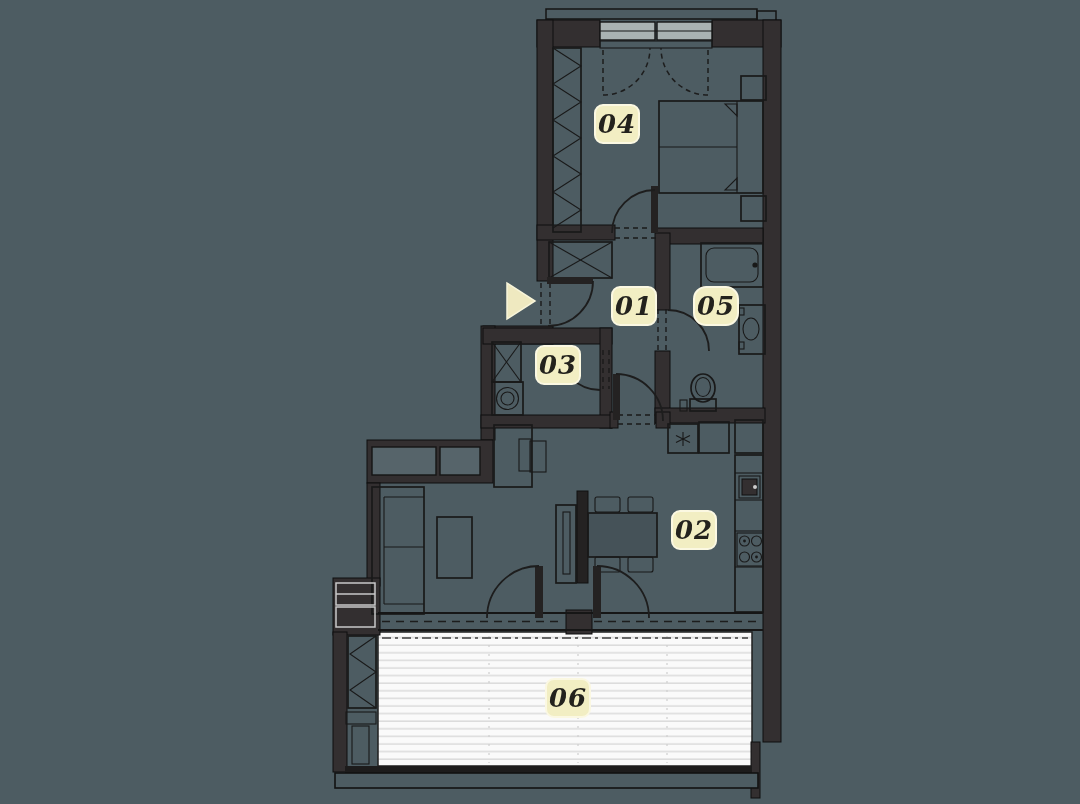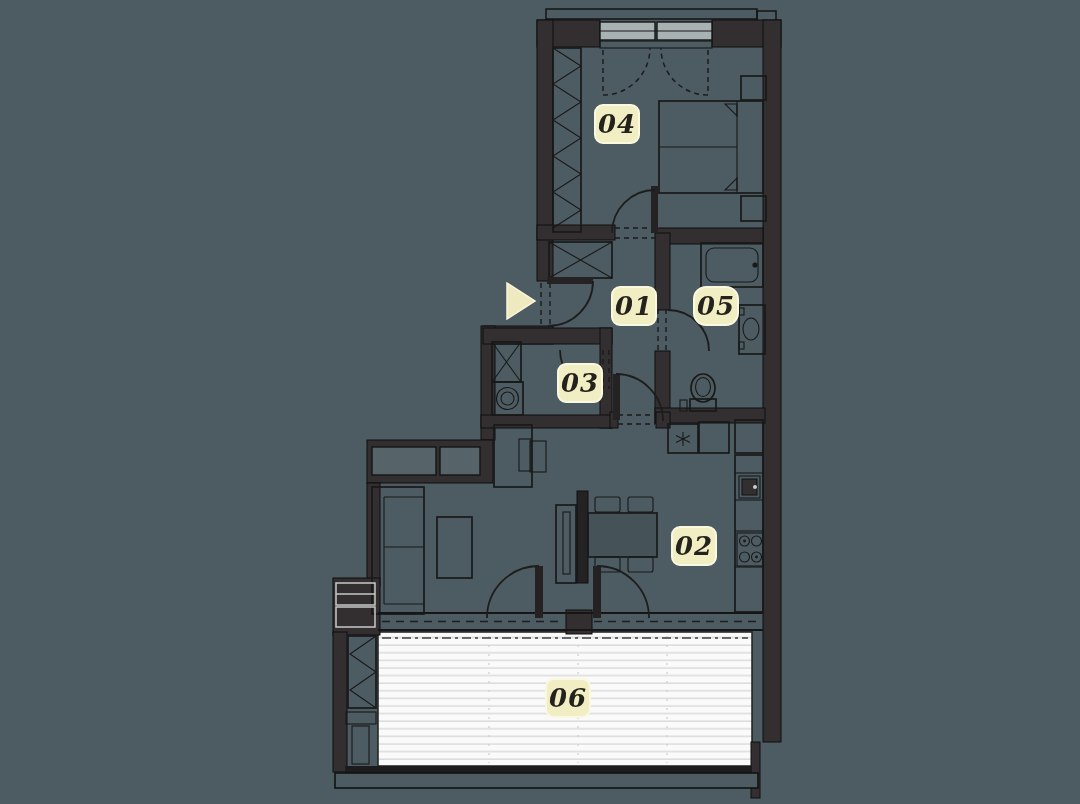--- a/index.html
+++ b/index.html
@@ -292,22 +292,22 @@
 
   <div class="room-label" style="left:594px;top:104px;">
       <span>04</span>
     </div>
   <div class="room-label" style="left:611px;top:286px;">
       <span>01</span>
     </div>
   <div class="room-label" style="left:693px;top:286px;border-radius:13px;">
       <span>05</span>
     </div>
-  <div class="room-label" style="left:535px;top:363px;margin-left:22px;">
+  <div class="room-label" style="left:535px;top:345px;">
       <span>03</span>
     </div>
-  <div class="room-label" style="left:671px;top:510px;margin-top:16px;">
+  <div class="room-label" style="left:671px;top:510px;">
       <span>02</span>
     </div>
   <div class="room-label" style="left:545px;top:678px;font-style:italic;">
       <span>06</span>
     </div>
 </div>
 
 </body></html>

